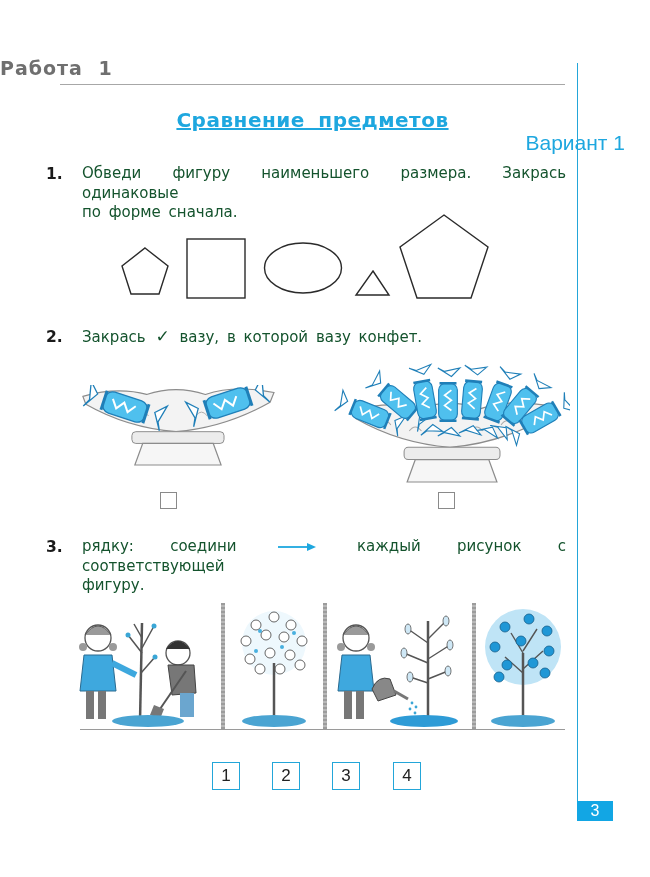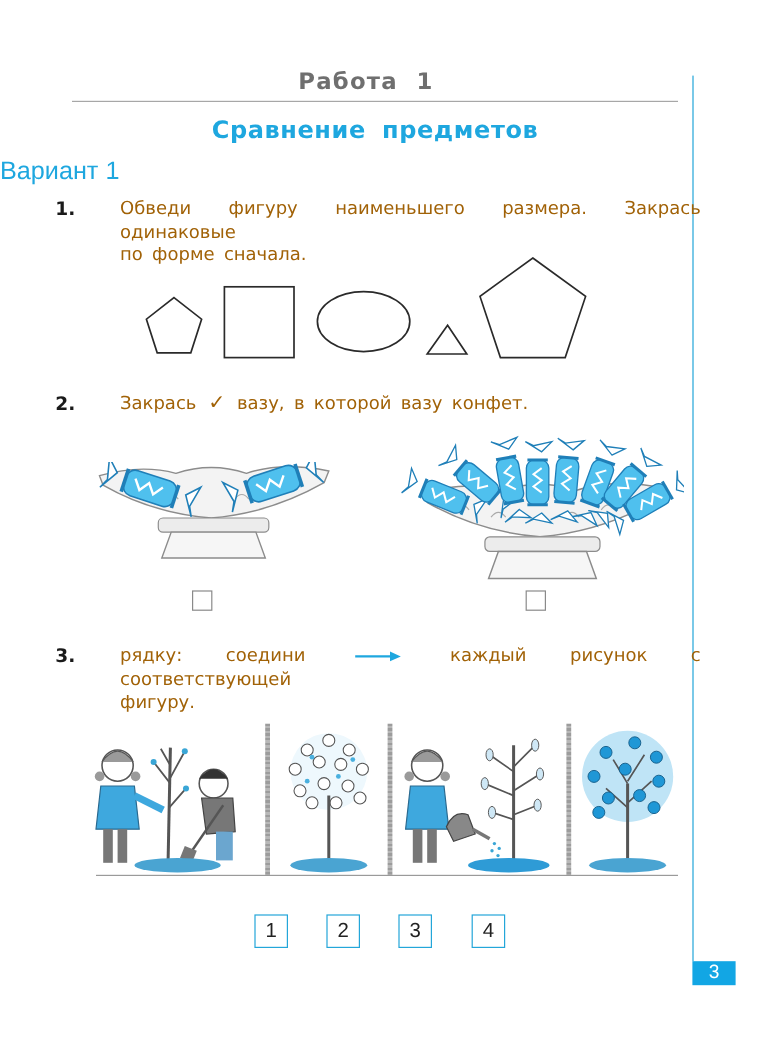--- a/index.html
+++ b/index.html
@@ -1,29 +1,29 @@
 <!DOCTYPE html>
 <html><head>
 <meta charset="utf-8">
 <style>
   html, body { margin:0; padding:0; background:#ffffff; }
   body { width:650px; height:877px; position:relative; overflow:hidden;
          font-family:"DejaVu Sans","Liberation Sans",sans-serif; color:#1a1a1a; }
   .abs { position:absolute; }
-  .work-title { left:0; width:650px; top:57px; text-align:center; padding-right:40px; box-sizing:border-box;
+  .work-title { left:0; width:650px; top:57px; text-align:left; padding-right:40px; box-sizing:border-box;
       font-family:"DejaVu Sans",sans-serif; font-weight:bold; font-size:19px; color:#6f6f6f; letter-spacing:1px; word-spacing:8px; }
   .rule { left:60px; width:505px; top:84px; height:0; border-top:1.5px solid #a7a7a7; }
   .vline { left:577px; top:63px; width:0; height:738px; border-left:1.5px solid #23a6d9; }
-  .topic-title { left:0; width:625px; top:96px; text-align:center;
-      font-family:"DejaVu Sans",sans-serif; font-weight:bold; font-size:20px; color:#1ea7df; letter-spacing:0.5px; word-spacing:6px; }
-  .variant { left:0; width:625px; top:131px; text-align:left;
+  .topic-title { left:0; width:625px; top:108px; text-align:center;
+      font-family:"DejaVu Sans",sans-serif; font-weight:bold; font-size:20px; color:#1ea7df; letter-spacing:0.5px; word-spacing:6px;text-decoration:underline; }
+  .variant { left:0; width:625px; top:131px; text-align:right;
       font-family:"Liberation Sans",sans-serif; font-size:21px; color:#1ea7df; }
   .qnum { left:46px; font-family:"DejaVu Sans",sans-serif; font-weight:bold; font-size:15.5px; color:#1a1a1a; }
-  .qtext { left:100px; width:484px; font-family:"DejaVu Sans",sans-serif; font-size:15px; line-height:19.5px;
-      color:#a16207; text-align:justify; word-spacing:3px; }
+  .qtext { left:82px; width:484px; font-family:"DejaVu Sans",sans-serif; font-size:15px; line-height:19.5px;
+      color:#14532d; text-align:justify; word-spacing:3px; }
   .qtext .line { display:block; }
   .just { text-align:justify; text-align-last:justify; }
   .check { font-size:17px; padding:0 2px; }
   .arrow-ico { display:inline-block; width:40px; height:10px; vertical-align:middle; margin:0 4px; }
   .checkbox { width:15px; height:15px; border:1.5px solid #8a8a8a; background:#fff; cursor:pointer; }
   .numbox { width:28px; height:28px; border:1.5px solid #23a6d9; box-sizing:border-box; display:flex;
       align-items:center; justify-content:center; font-family:"Liberation Sans",sans-serif; font-size:17px; color:#222; cursor:pointer; }
   .pagenum { left:577px; top:801px; width:36px; height:20px; background:#12a6e4; color:#fff; display:flex;
       align-items:center; justify-content:center; font-family:"Liberation Sans",sans-serif; font-size:16px; }
   .panel { top:603px; height:126px; }

